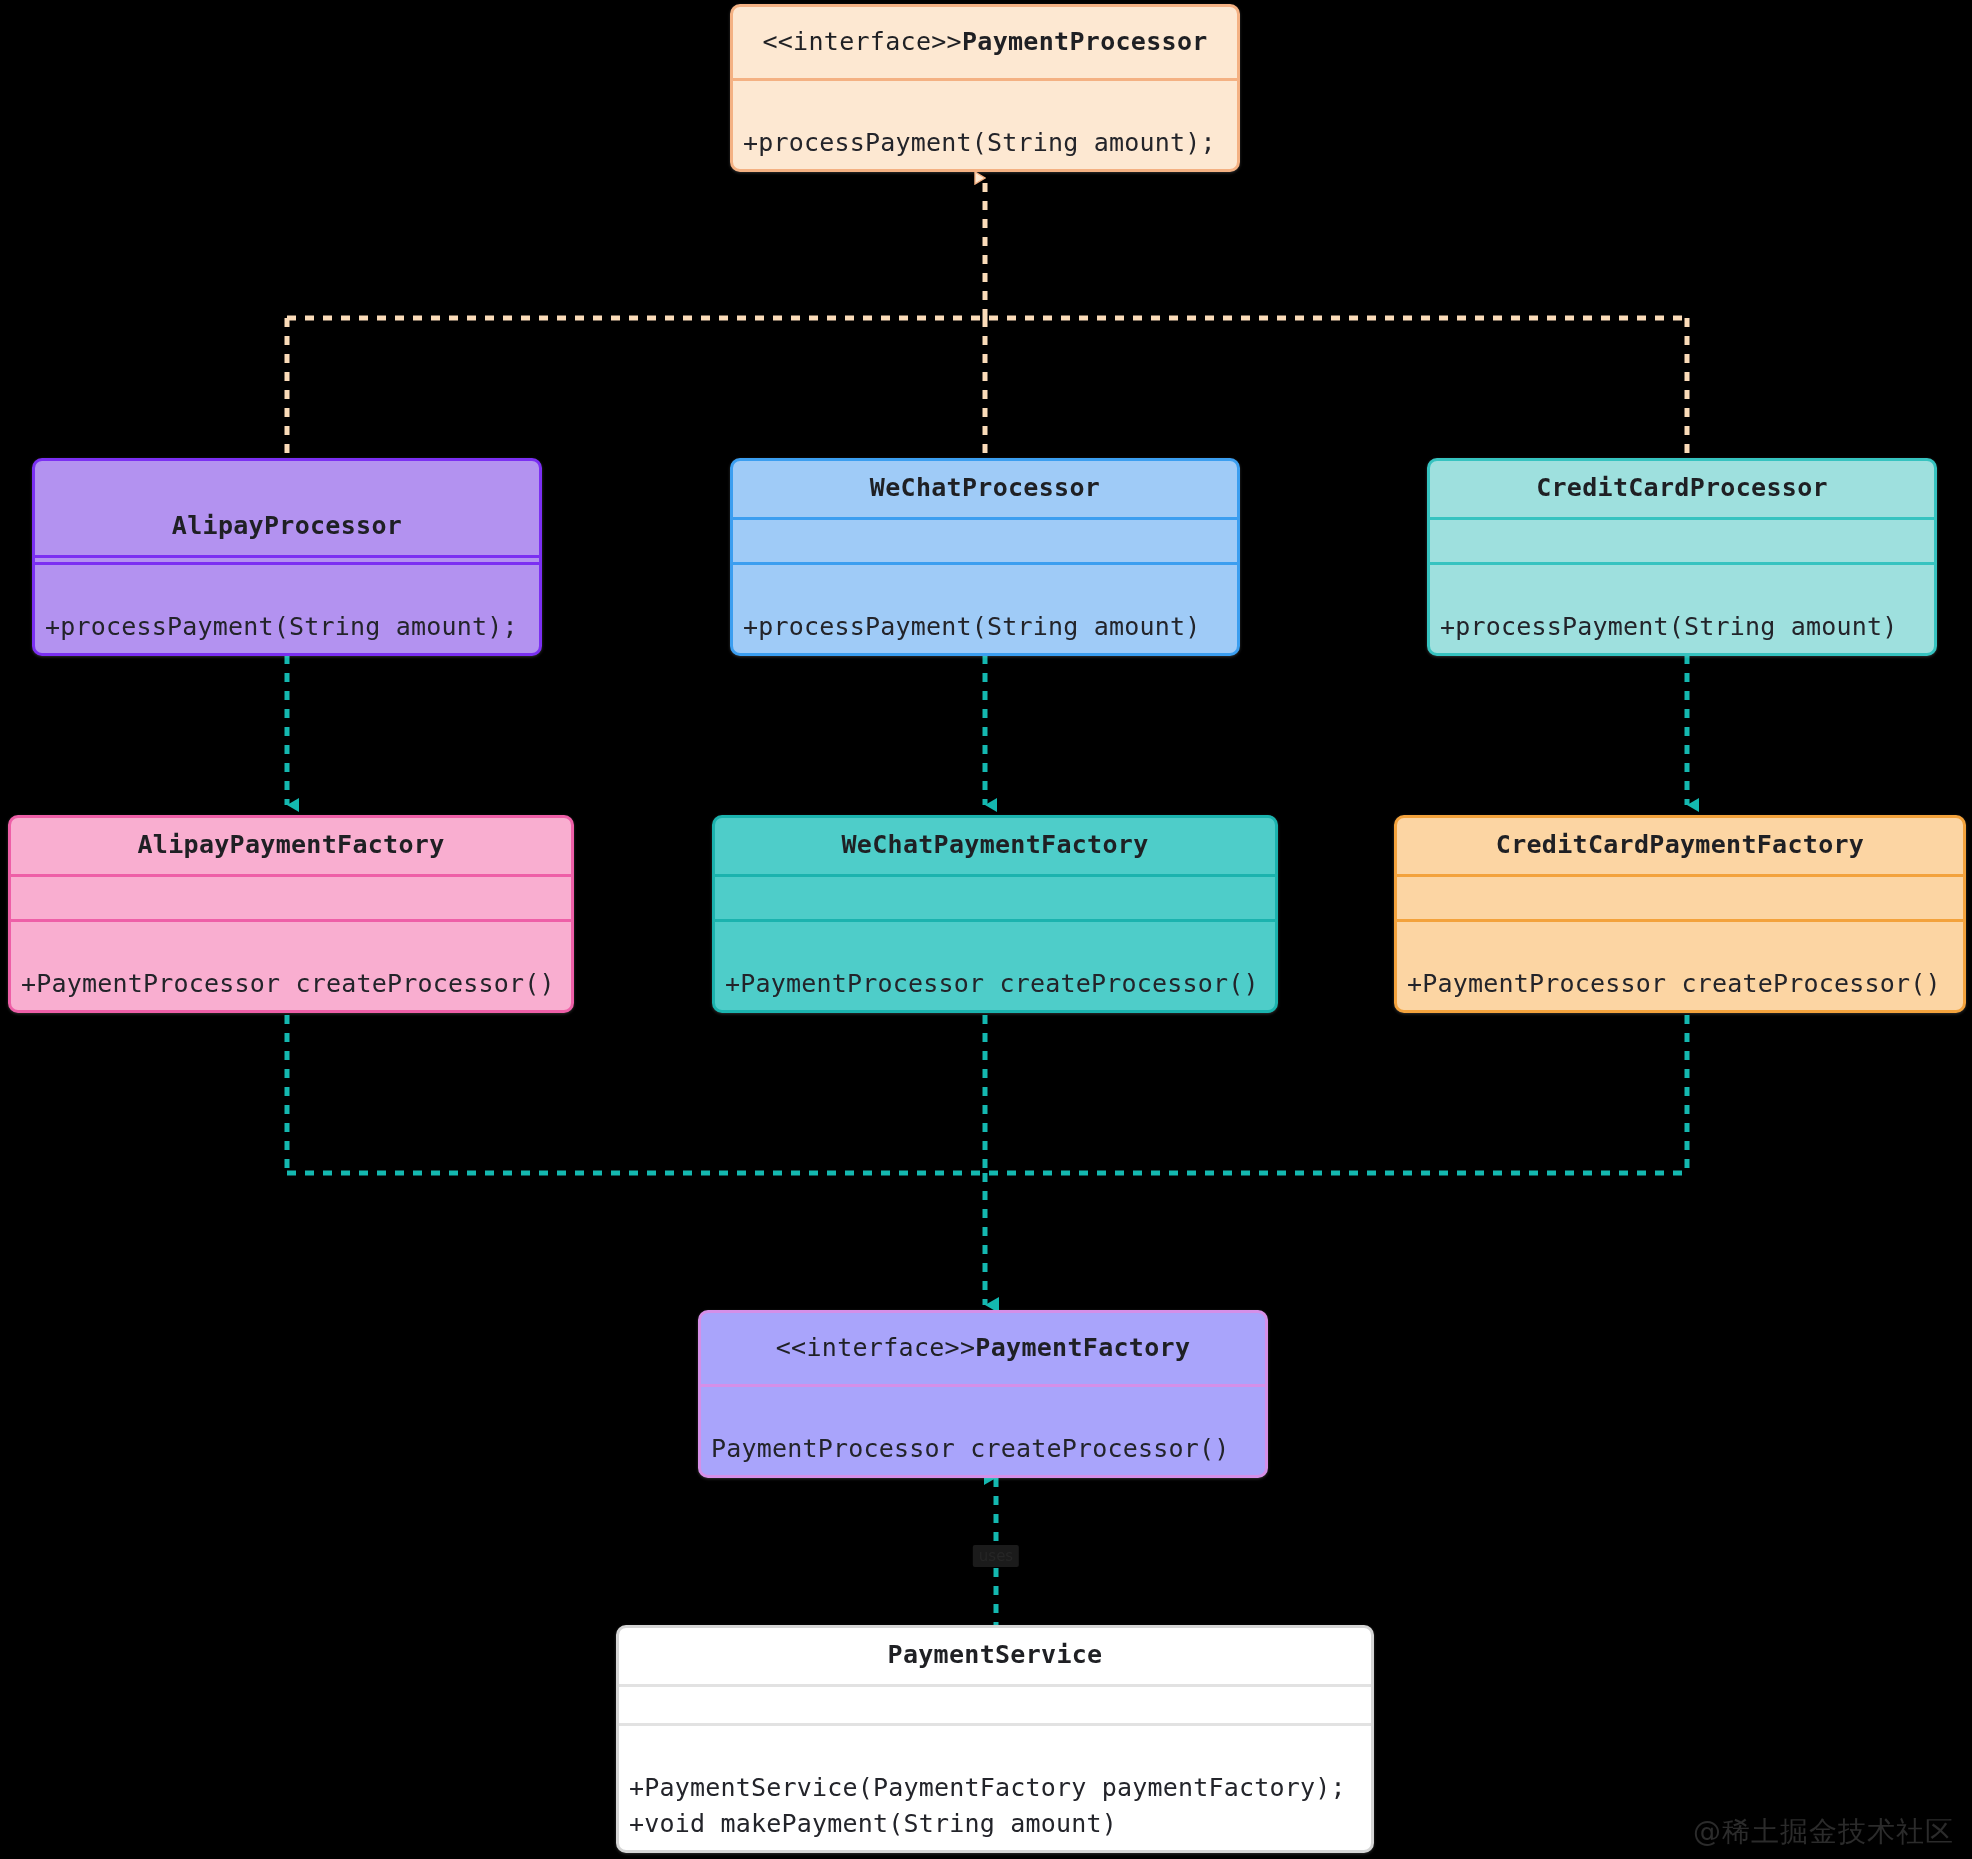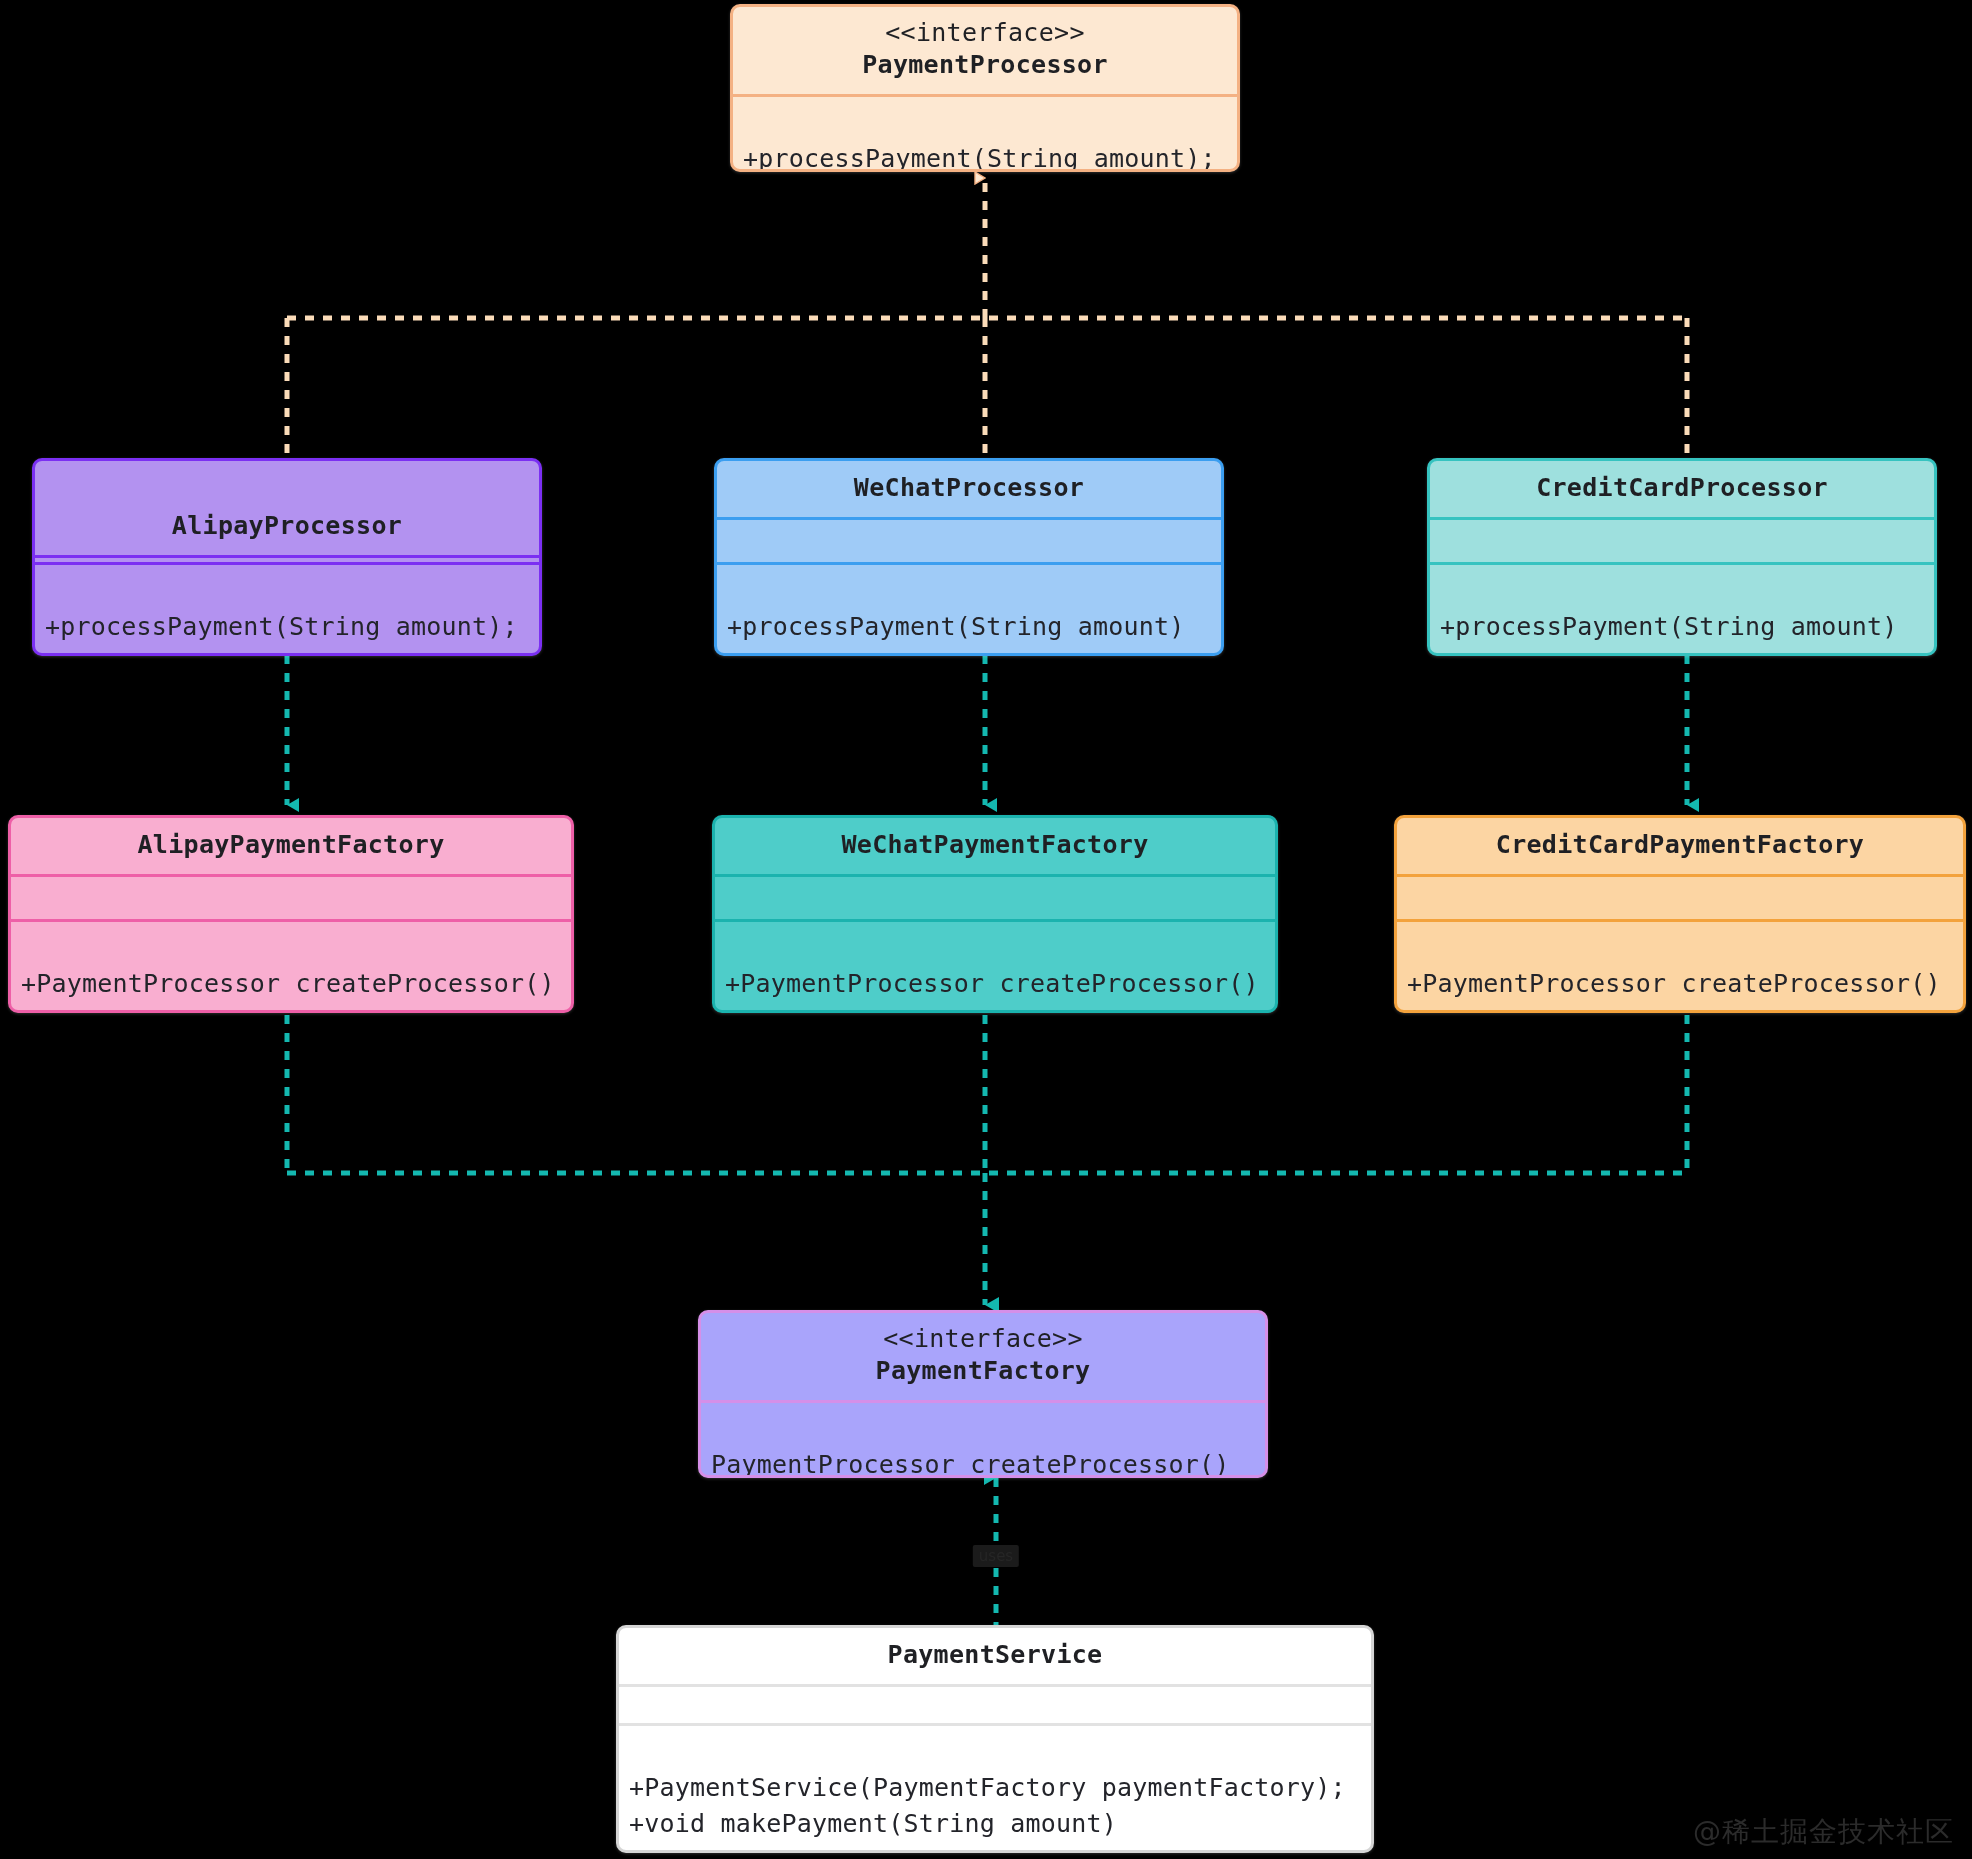--- a/index.html
+++ b/index.html
@@ -15,21 +15,21 @@
   .node{
     position:absolute;
     box-sizing:border-box;
     border-radius:10px;
     overflow:hidden;
     display:flex;flex-direction:column;
     box-shadow:0 1px 3px rgba(255,255,255,.18);
   }
   .comp{box-sizing:border-box;}
   .comp.hdr{
-    display:flex;flex-direction:column;align-items:center;justify-content:center;
+    display:flex;flex-direction:row;align-items:center;justify-content:center;
     padding:10px 6px 12px;
   }
   .comp.mid{}
   .comp.meth{
     display:flex;flex-direction:column;justify-content:center;
     padding:8px 10px;
     margin-top:36px;
   }
   .stereo{
     font-size:25px;font-weight:400;letter-spacing:.3px;
@@ -123,21 +123,21 @@
   <div class="node" style="left:32px;top:458px;width:510px;height:198px;background:#b392f0;border:3px solid #7b2ff2;">
     <div class="comp hdr" style="height:64px;border-bottom:3px solid #7b2ff2;margin-top:38px;">
       <div class="cname">AlipayProcessor</div>
     </div>
     <div class="comp mid" style="height:68px;border-bottom:3px solid #7b2ff2;"></div>
     <div class="comp meth" style="flex:1;">
       <div class="mline">+processPayment(String amount);</div>
     </div>
   </div>
 
-  <div class="node" style="left:714px;top:458px;width:510px;height:198px;background:#9fcbf7;border:3px solid #3b9ef0;">
+  <div class="node" style="left:730px;top:458px;width:510px;height:198px;background:#9fcbf7;border:3px solid #3b9ef0;">
     <div class="comp hdr" style="height:64px;border-bottom:3px solid #3b9ef0;">
       <div class="cname">WeChatProcessor</div>
     </div>
     <div class="comp mid" style="height:68px;border-bottom:3px solid #3b9ef0;"></div>
     <div class="comp meth" style="flex:1;">
       <div class="mline">+processPayment(String amount)</div>
     </div>
   </div>
 
   <div class="node" style="left:1427px;top:458px;width:510px;height:198px;background:#9ee0de;border:3px solid #36c3c0;">

